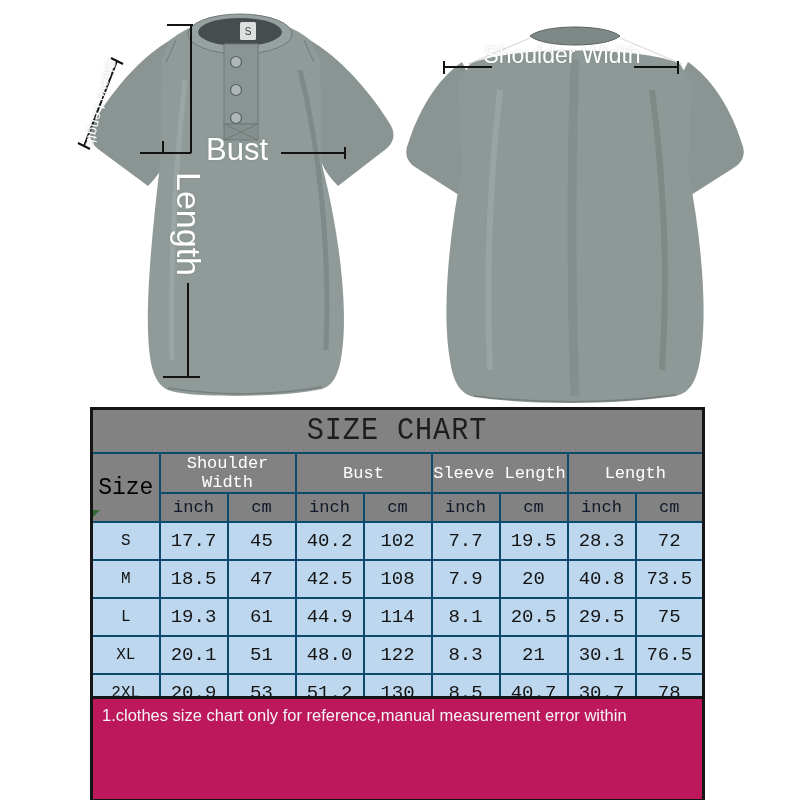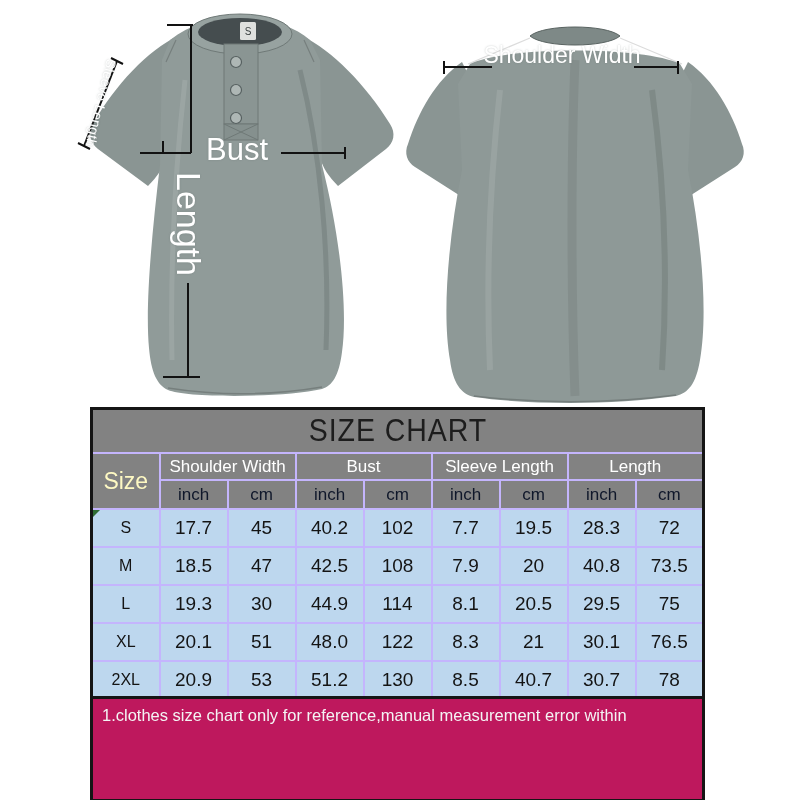--- a/index.html
+++ b/index.html
@@ -20,26 +20,26 @@
                   line-height:16px; transform:rotate(104deg); }
   .shoulder-label { left:480px; top:42px; width:164px; font-size:23px; }
 
   
   table.size-chart {
     position:absolute; left:90px; top:407px; width:615px;
     border-collapse:collapse; table-layout:fixed;
     border:3px solid #151515;
   }
   table.size-chart td {
-    border:2px solid #c4b5fd; text-align:center; vertical-align:middle; padding:0;
+    border:2px solid #0c4a6e; text-align:center; vertical-align:middle; padding:0;font-family:Liberation Mono, monospace;
   }
   td.title-cell { height:42px; background:#828282; color:#1d1d1d; }
   td.title-cell .title-text { display:inline-block; font-size:30px; letter-spacing:1px;
                               transform:scale(0.95,1.05); }
-  td.sizehead   { background:#828282; color:#fef9c3; font-size:23px; }
+  td.sizehead   { background:#828282; color:#000000; font-size:23px; }
   td.group      { height:25px; background:#828282; color:#ffffff; font-size:17px; }
   td.unit       { height:27px; background:#828282; color:#0f172a; font-size:17px; }
   td.size-cell  { height:36px; background:#BDD7EE; color:#141414; font-size:16px; }
   td.value-cell { background:#BDD7EE; color:#141414; font-size:19px; }
 
   .cell-artifact {
     position:absolute; left:93px; top:510px; width:0; height:0;
     border-top:7px solid #2f6b33; border-right:7px solid transparent;
   }
 
@@ -161,21 +161,21 @@
           <td class="value-cell">42.5</td>
           <td class="value-cell">108</td>
           <td class="value-cell">7.9</td>
           <td class="value-cell">20</td>
           <td class="value-cell">40.8</td>
           <td class="value-cell">73.5</td>
         </tr>
         <tr>
           <td class="size-cell">L</td>
           <td class="value-cell">19.3</td>
-          <td class="value-cell">30</td>
+          <td class="value-cell">61</td>
           <td class="value-cell">44.9</td>
           <td class="value-cell">114</td>
           <td class="value-cell">8.1</td>
           <td class="value-cell">20.5</td>
           <td class="value-cell">29.5</td>
           <td class="value-cell">75</td>
         </tr>
         <tr>
           <td class="size-cell">XL</td>
           <td class="value-cell">20.1</td>

